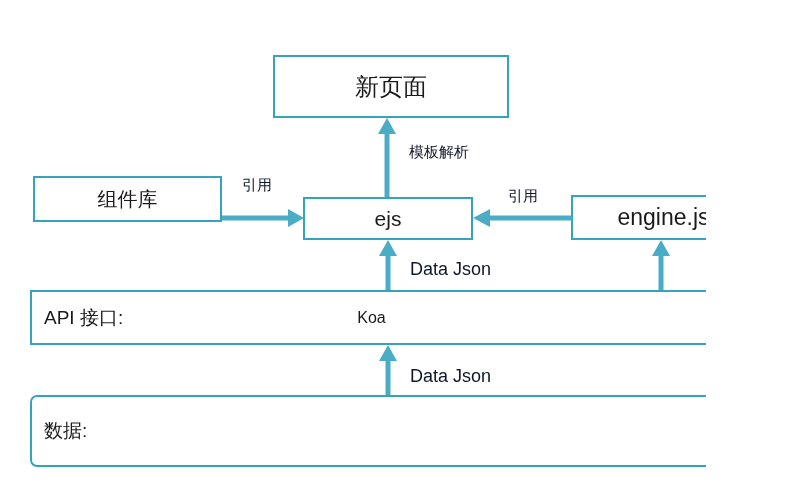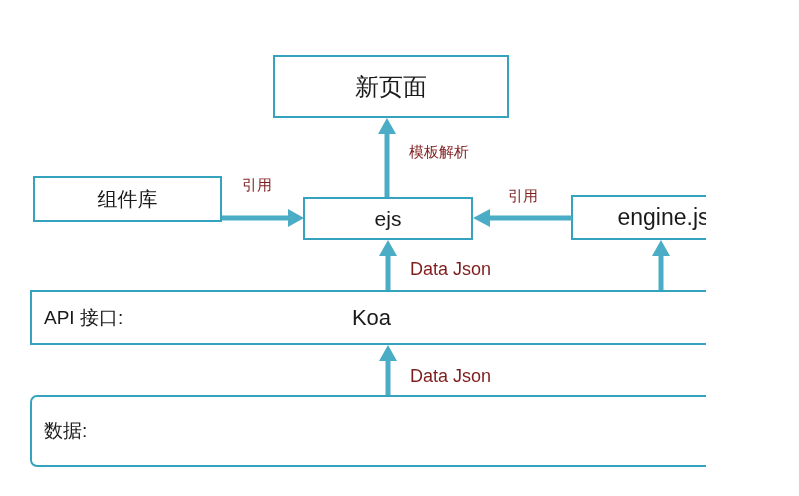--- a/index.html
+++ b/index.html
@@ -39,40 +39,40 @@
   .row-prefix {
     position: absolute;
     left: 12px;
     top: 50%;
     transform: translateY(-50%);
     white-space: nowrap;
     font-size: 19px;
     color: #1a1a1a;
   }
   .row-title {
-    font-size: 22px;
+    font-size: 16px;
     white-space: nowrap;
     position: absolute;
     left: 46%;
     top: 50%;
     transform: translate(-50%, -50%);
   }
 
   
   .arrow {
     position: absolute;
   }
   .arrow svg {
     display: block;
     overflow: visible;
   }
   .edge-label {
     position: absolute;
     white-space: nowrap;
-    color: #7f1d1d;
+    color: #0f172a;
     line-height: 1;
   }
   .label-cn { font-size: 15px; }
   .label-en { font-size: 18px; }
 
   .t-newpage { font-size: 24px; }
   .t-component { font-size: 20px; }
   .t-ejs { font-size: 21px; }
   .t-engine { font-size: 23px; }
 </style>

